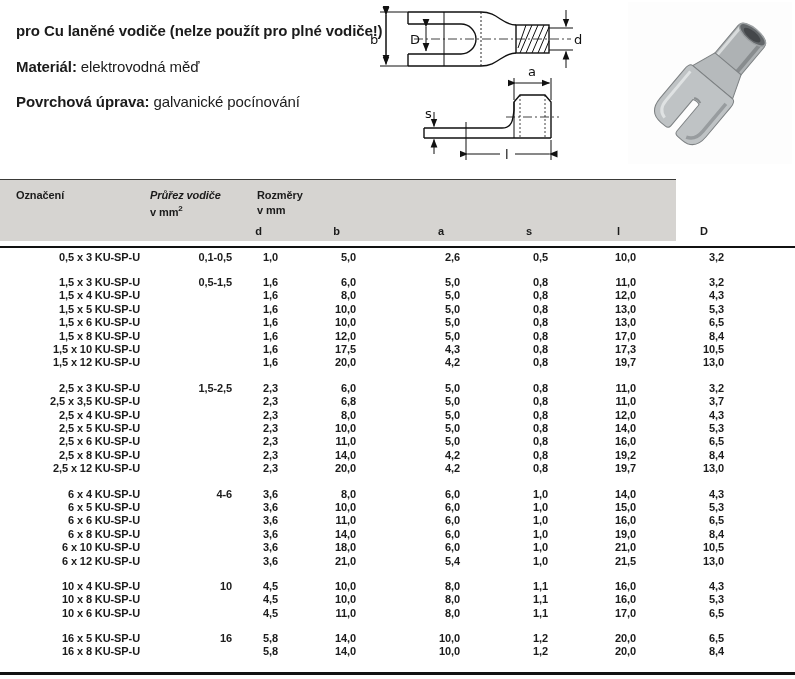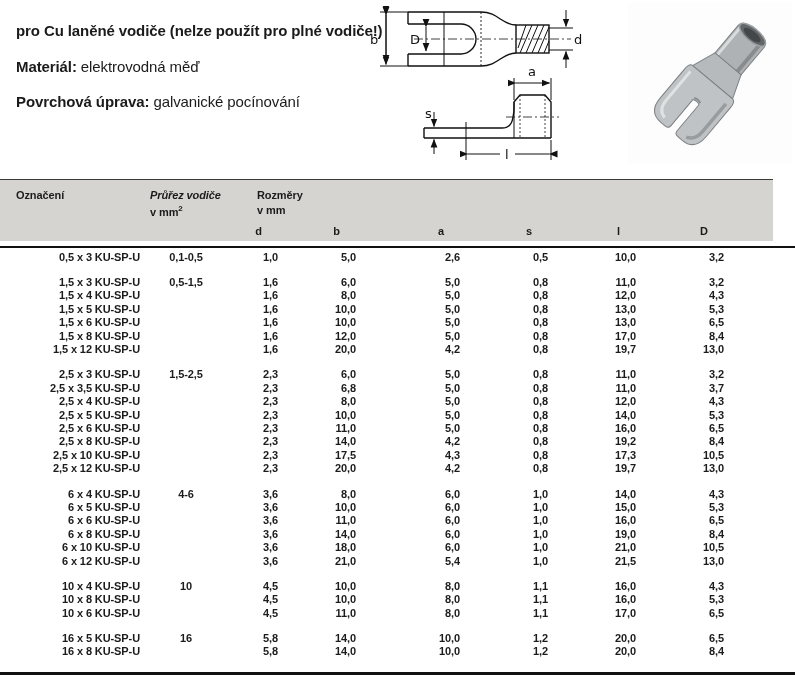--- a/index.html
+++ b/index.html
@@ -15,21 +15,21 @@
   .line2 { top:58px; }
   .line3 { top:93px; }
   .lbl { font-weight:bold; }
   
   .drawing { position:absolute; left:366px; top:2px; }
   .dimtext { font-family:"DejaVu Sans", sans-serif; font-size:13px; fill:#111; }
   
   .photo { position:absolute; left:628px; top:2px; width:164px; height:162px; background:#fdfdfd; }
   
   .thead {
-    position:absolute; left:0; top:179px; width:773px; height:62px;
+    position:absolute; left:0; top:179px; width:676px; height:62px;
     background:#d6d4d1; border-top:1.5px solid #3a3a38;
   }
   .thead .h { position:absolute; font-size:11px; font-weight:bold; white-space:nowrap; letter-spacing:-0.1px; }
   .h-oznaceni { left:16px;  top:9px; }
   .h-prurez1  { left:150px; top:9px;font-style:italic; }
   .h-prurez2  { left:150px; top:24px; }
   .h-rozmery1 { left:257px; top:9px; }
   .h-rozmery2 { left:257px; top:24px; }
   .h-prurez2 sup { font-size:8px; }
   .dims { position:absolute; left:232px; top:45px; display:flex; }
@@ -45,21 +45,21 @@
   .dims span:nth-child(6){ width:88px; }
   .mid-rule    { position:absolute; left:0; top:246px; width:795px; height:2px; background:#111; }
   .bottom-rule { position:absolute; left:0; top:672px; width:795px; height:3px; background:#111; }
   
   table.spec { position:absolute; left:0; top:250px; width:795px; border-collapse:collapse; table-layout:fixed; }
   table.spec td {
     height:13.4px; padding:0; font-size:11px; font-weight:600; letter-spacing:-0.1px;
     white-space:nowrap; color:#1c1c1c; vertical-align:middle;
   }
   td.c0 { text-align:right; padding-right:24px; }
-  td.c1 { text-align:center;  padding-left:12px; }
+  td.c1 { text-align:right;  padding-left:12px; }
   td.c2, td.c3, td.c4, td.c5, td.c6, td.c7 { text-align:right; padding-right:6px; }
   tr.gap td { height:12px; }
 </style>
 </head>
 <body>
 
 <div class="sheet">
 
   <div class="info">
     <div class="info-line line1">pro Cu laněné vodiče (nelze použít pro plné vodiče!)</div>
@@ -254,20 +254,31 @@
           <td class="c1"></td>
           <td class="c2">1,6</td>
           <td class="c3">12,0</td>
           <td class="c4">5,0</td>
           <td class="c5">0,8</td>
           <td class="c6">17,0</td>
           <td class="c7">8,4</td>
           <td class="c8"></td>
         </tr>
         <tr>
+          <td class="c0">1,5 x 10 KU-SP-U</td>
+          <td class="c1"></td>
+          <td class="c2">1,6</td>
+          <td class="c3">17,5</td>
+          <td class="c4">4,3</td>
+          <td class="c5">0,8</td>
+          <td class="c6">17,3</td>
+          <td class="c7">10,5</td>
+          <td class="c8"></td>
+        </tr>
+        <tr>
           <td class="c0">1,5 x 12 KU-SP-U</td>
           <td class="c1"></td>
           <td class="c2">1,6</td>
           <td class="c3">20,0</td>
           <td class="c4">4,2</td>
           <td class="c5">0,8</td>
           <td class="c6">19,7</td>
           <td class="c7">13,0</td>
           <td class="c8"></td>
         </tr>
@@ -331,31 +342,20 @@
         </tr>
         <tr>
           <td class="c0">2,5 x 8 KU-SP-U</td>
           <td class="c1"></td>
           <td class="c2">2,3</td>
           <td class="c3">14,0</td>
           <td class="c4">4,2</td>
           <td class="c5">0,8</td>
           <td class="c6">19,2</td>
           <td class="c7">8,4</td>
-          <td class="c8"></td>
-        </tr>
-        <tr>
-          <td class="c0">2,5 x 10 KU-SP-U</td>
-          <td class="c1"></td>
-          <td class="c2">2,3</td>
-          <td class="c3">17,5</td>
-          <td class="c4">4,3</td>
-          <td class="c5">0,8</td>
-          <td class="c6">17,3</td>
-          <td class="c7">10,5</td>
           <td class="c8"></td>
         </tr>
         <tr>
           <td class="c0">2,5 x 12 KU-SP-U</td>
           <td class="c1"></td>
           <td class="c2">2,3</td>
           <td class="c3">20,0</td>
           <td class="c4">4,2</td>
           <td class="c5">0,8</td>
           <td class="c6">19,7</td>

